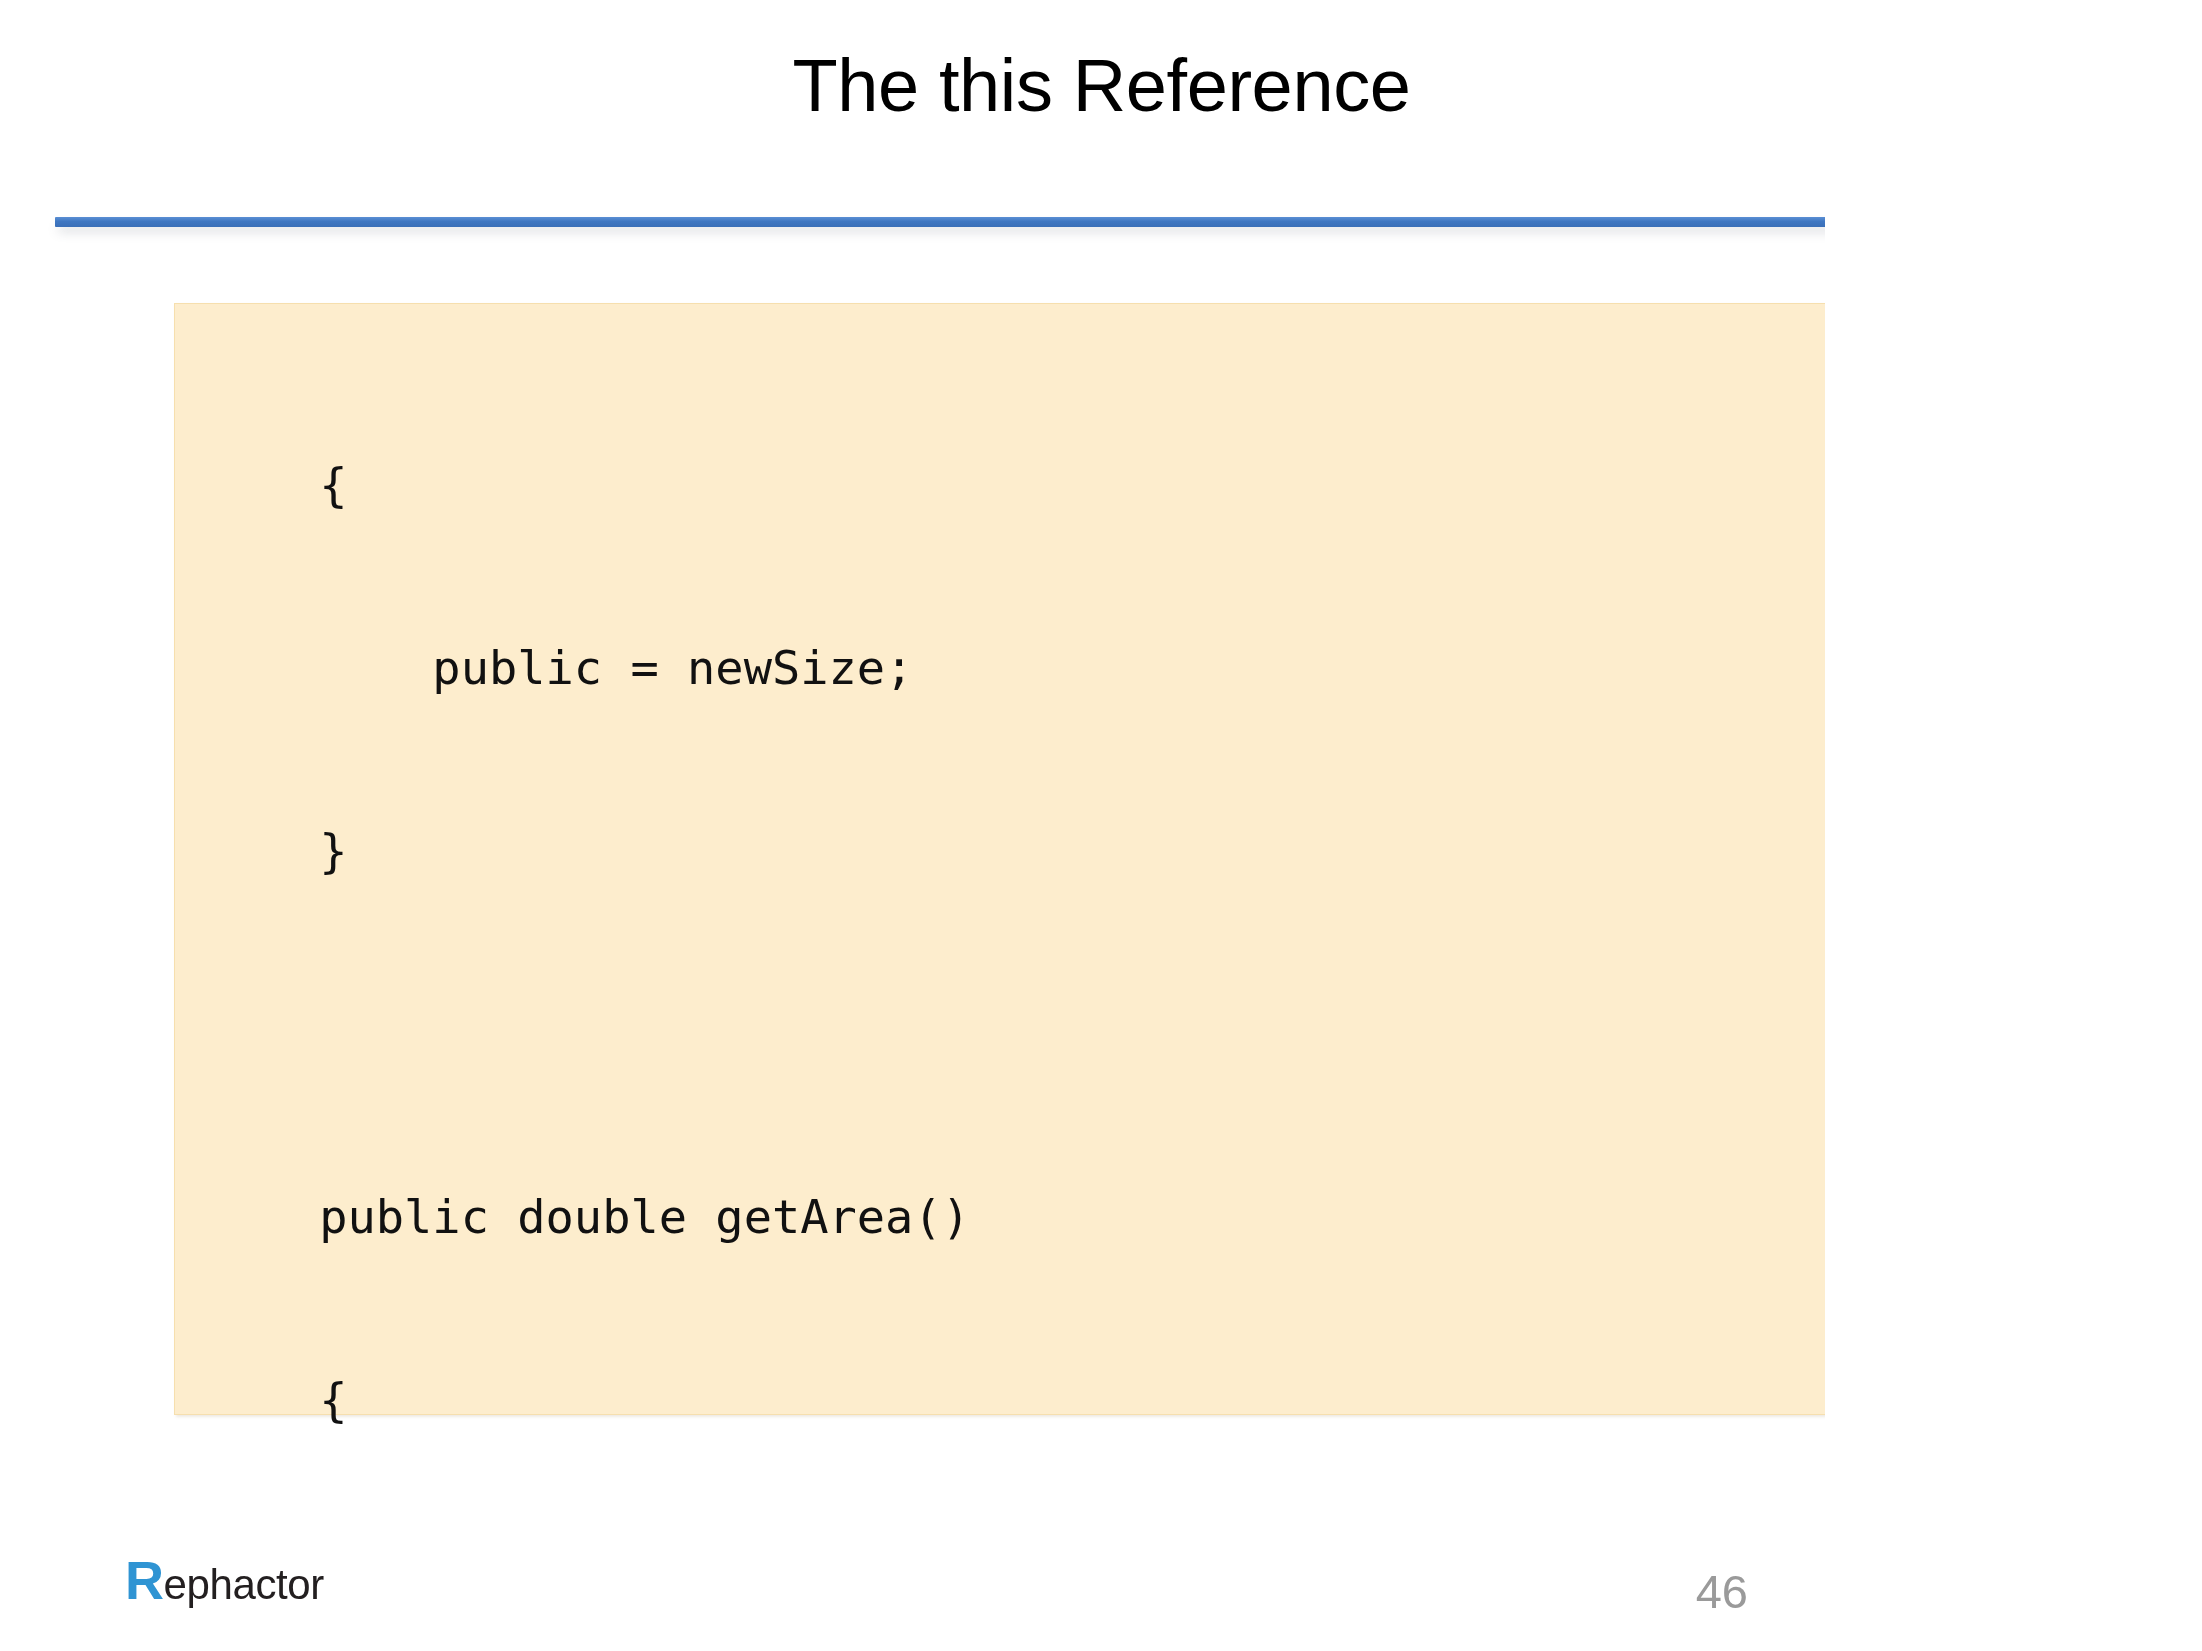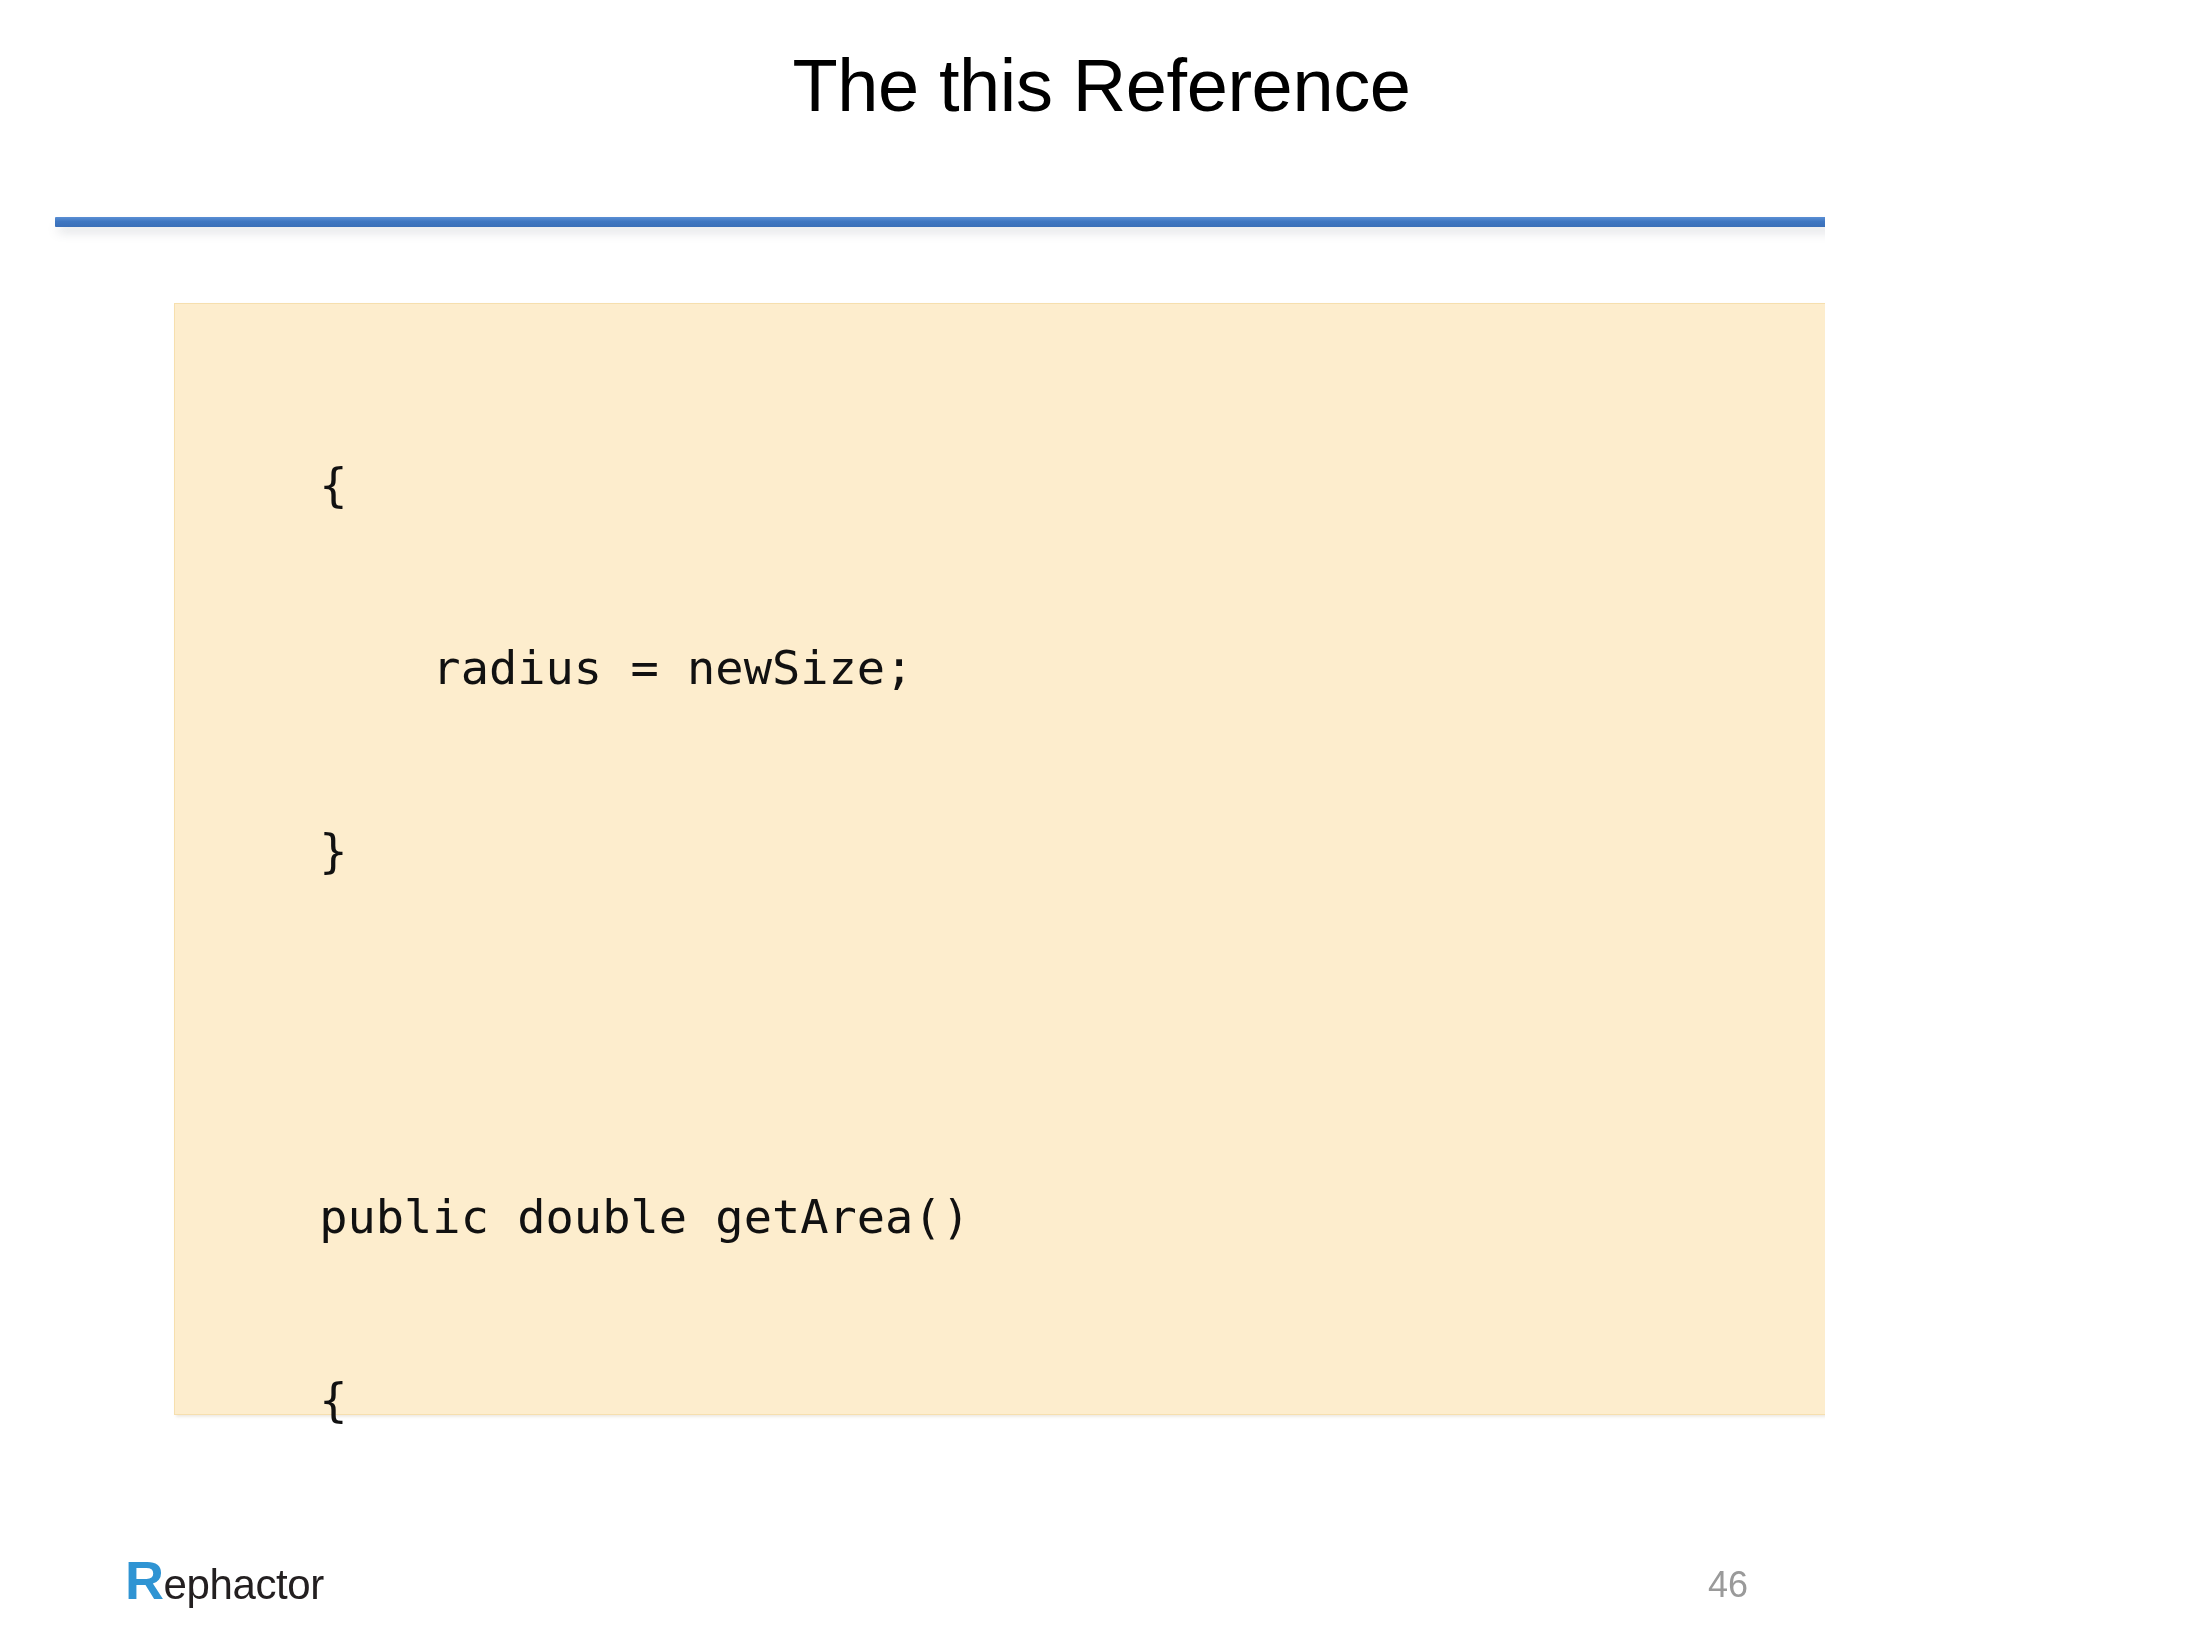--- a/index.html
+++ b/index.html
@@ -94,38 +94,38 @@
     color: #2f94d3;
     font-weight: 700;
     font-size: 54px;
     line-height: 1;
   }
   .page-number {
     position: absolute;
     right: 77px;
     top: 1564px;
     font-family: "Liberation Sans", sans-serif;
-    font-size: 36px;
+    font-size: 47px;
     color: #9a9a9a;
     text-align: right;
   }
 </style>
 </head>
 <body>
 
 <div class="slide">
 
   <div class="slide-title">The this Reference</div>
 
   <div class="title-rule"></div>
 
   <div class="code-box">
     <div class="code-body">
       <span class="code-line">    {</span>
-      <span class="code-line">        radius = newSize;</span>
+      <span class="code-line">        public = newSize;</span>
       <span class="code-line">    }</span>
       <span class="code-line blank"></span>
       <span class="code-line">    public double getArea()</span>
       <span class="code-line">    {</span>
       
       
       
       
       
       

